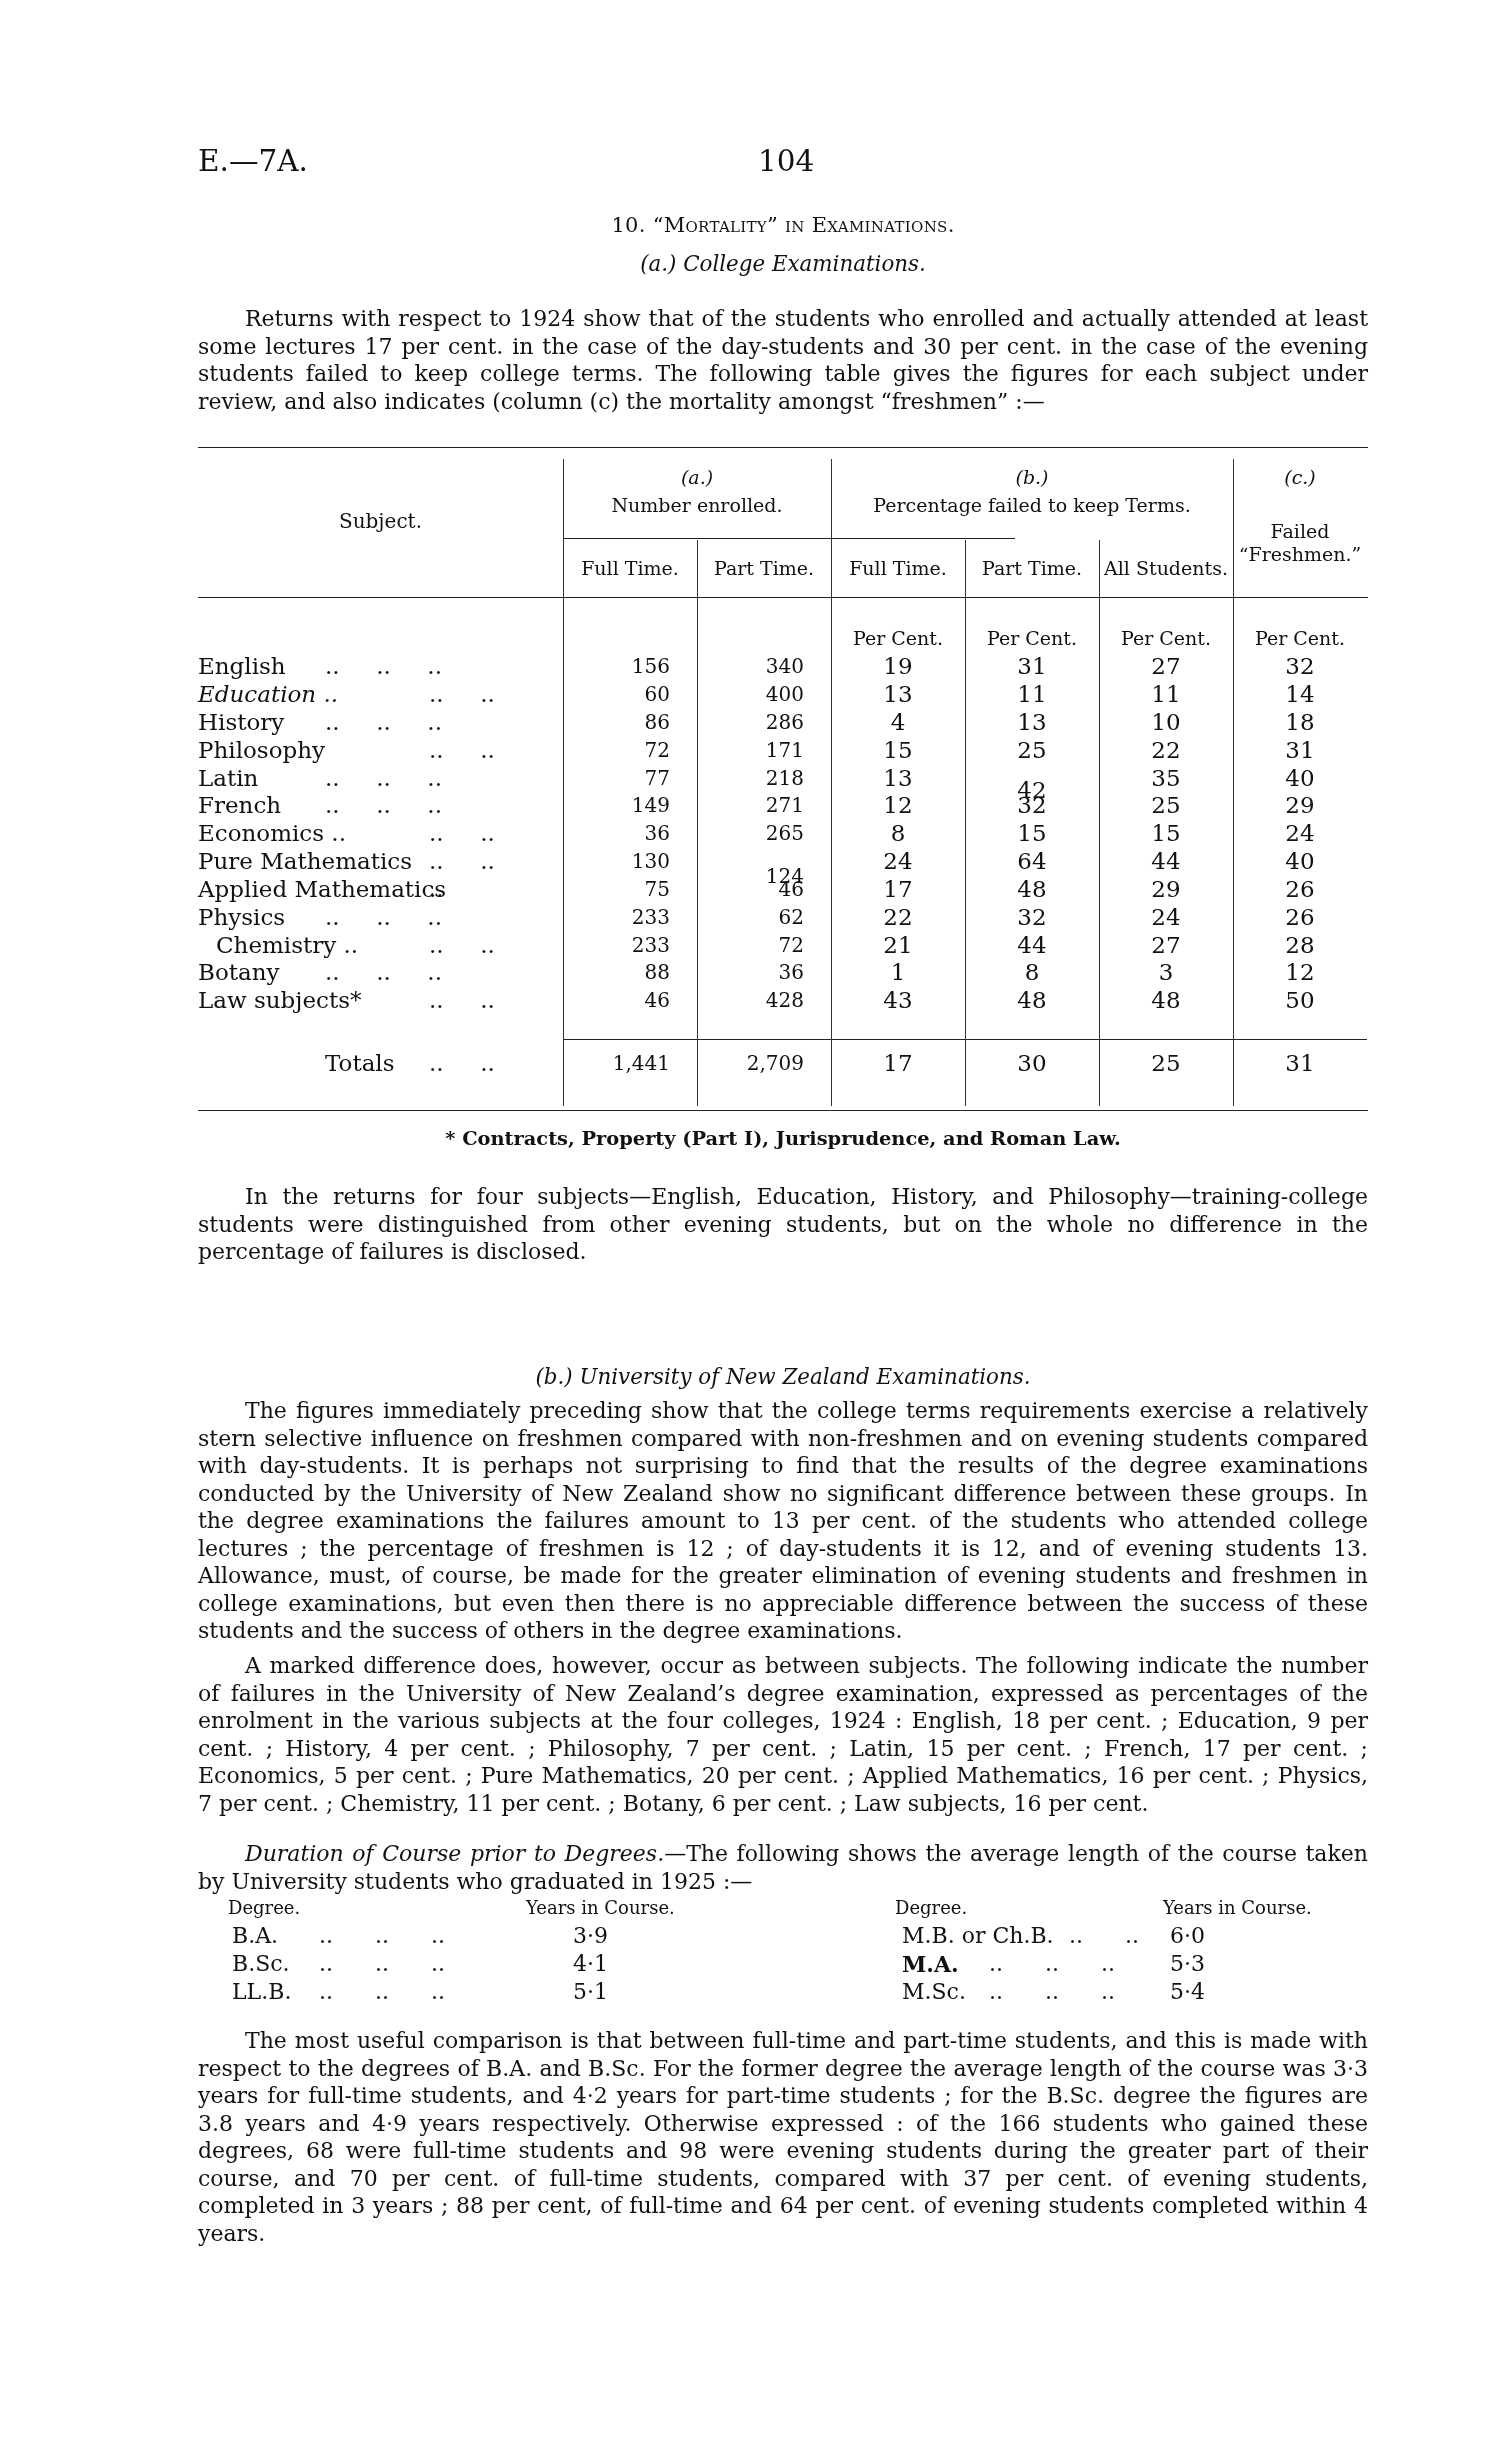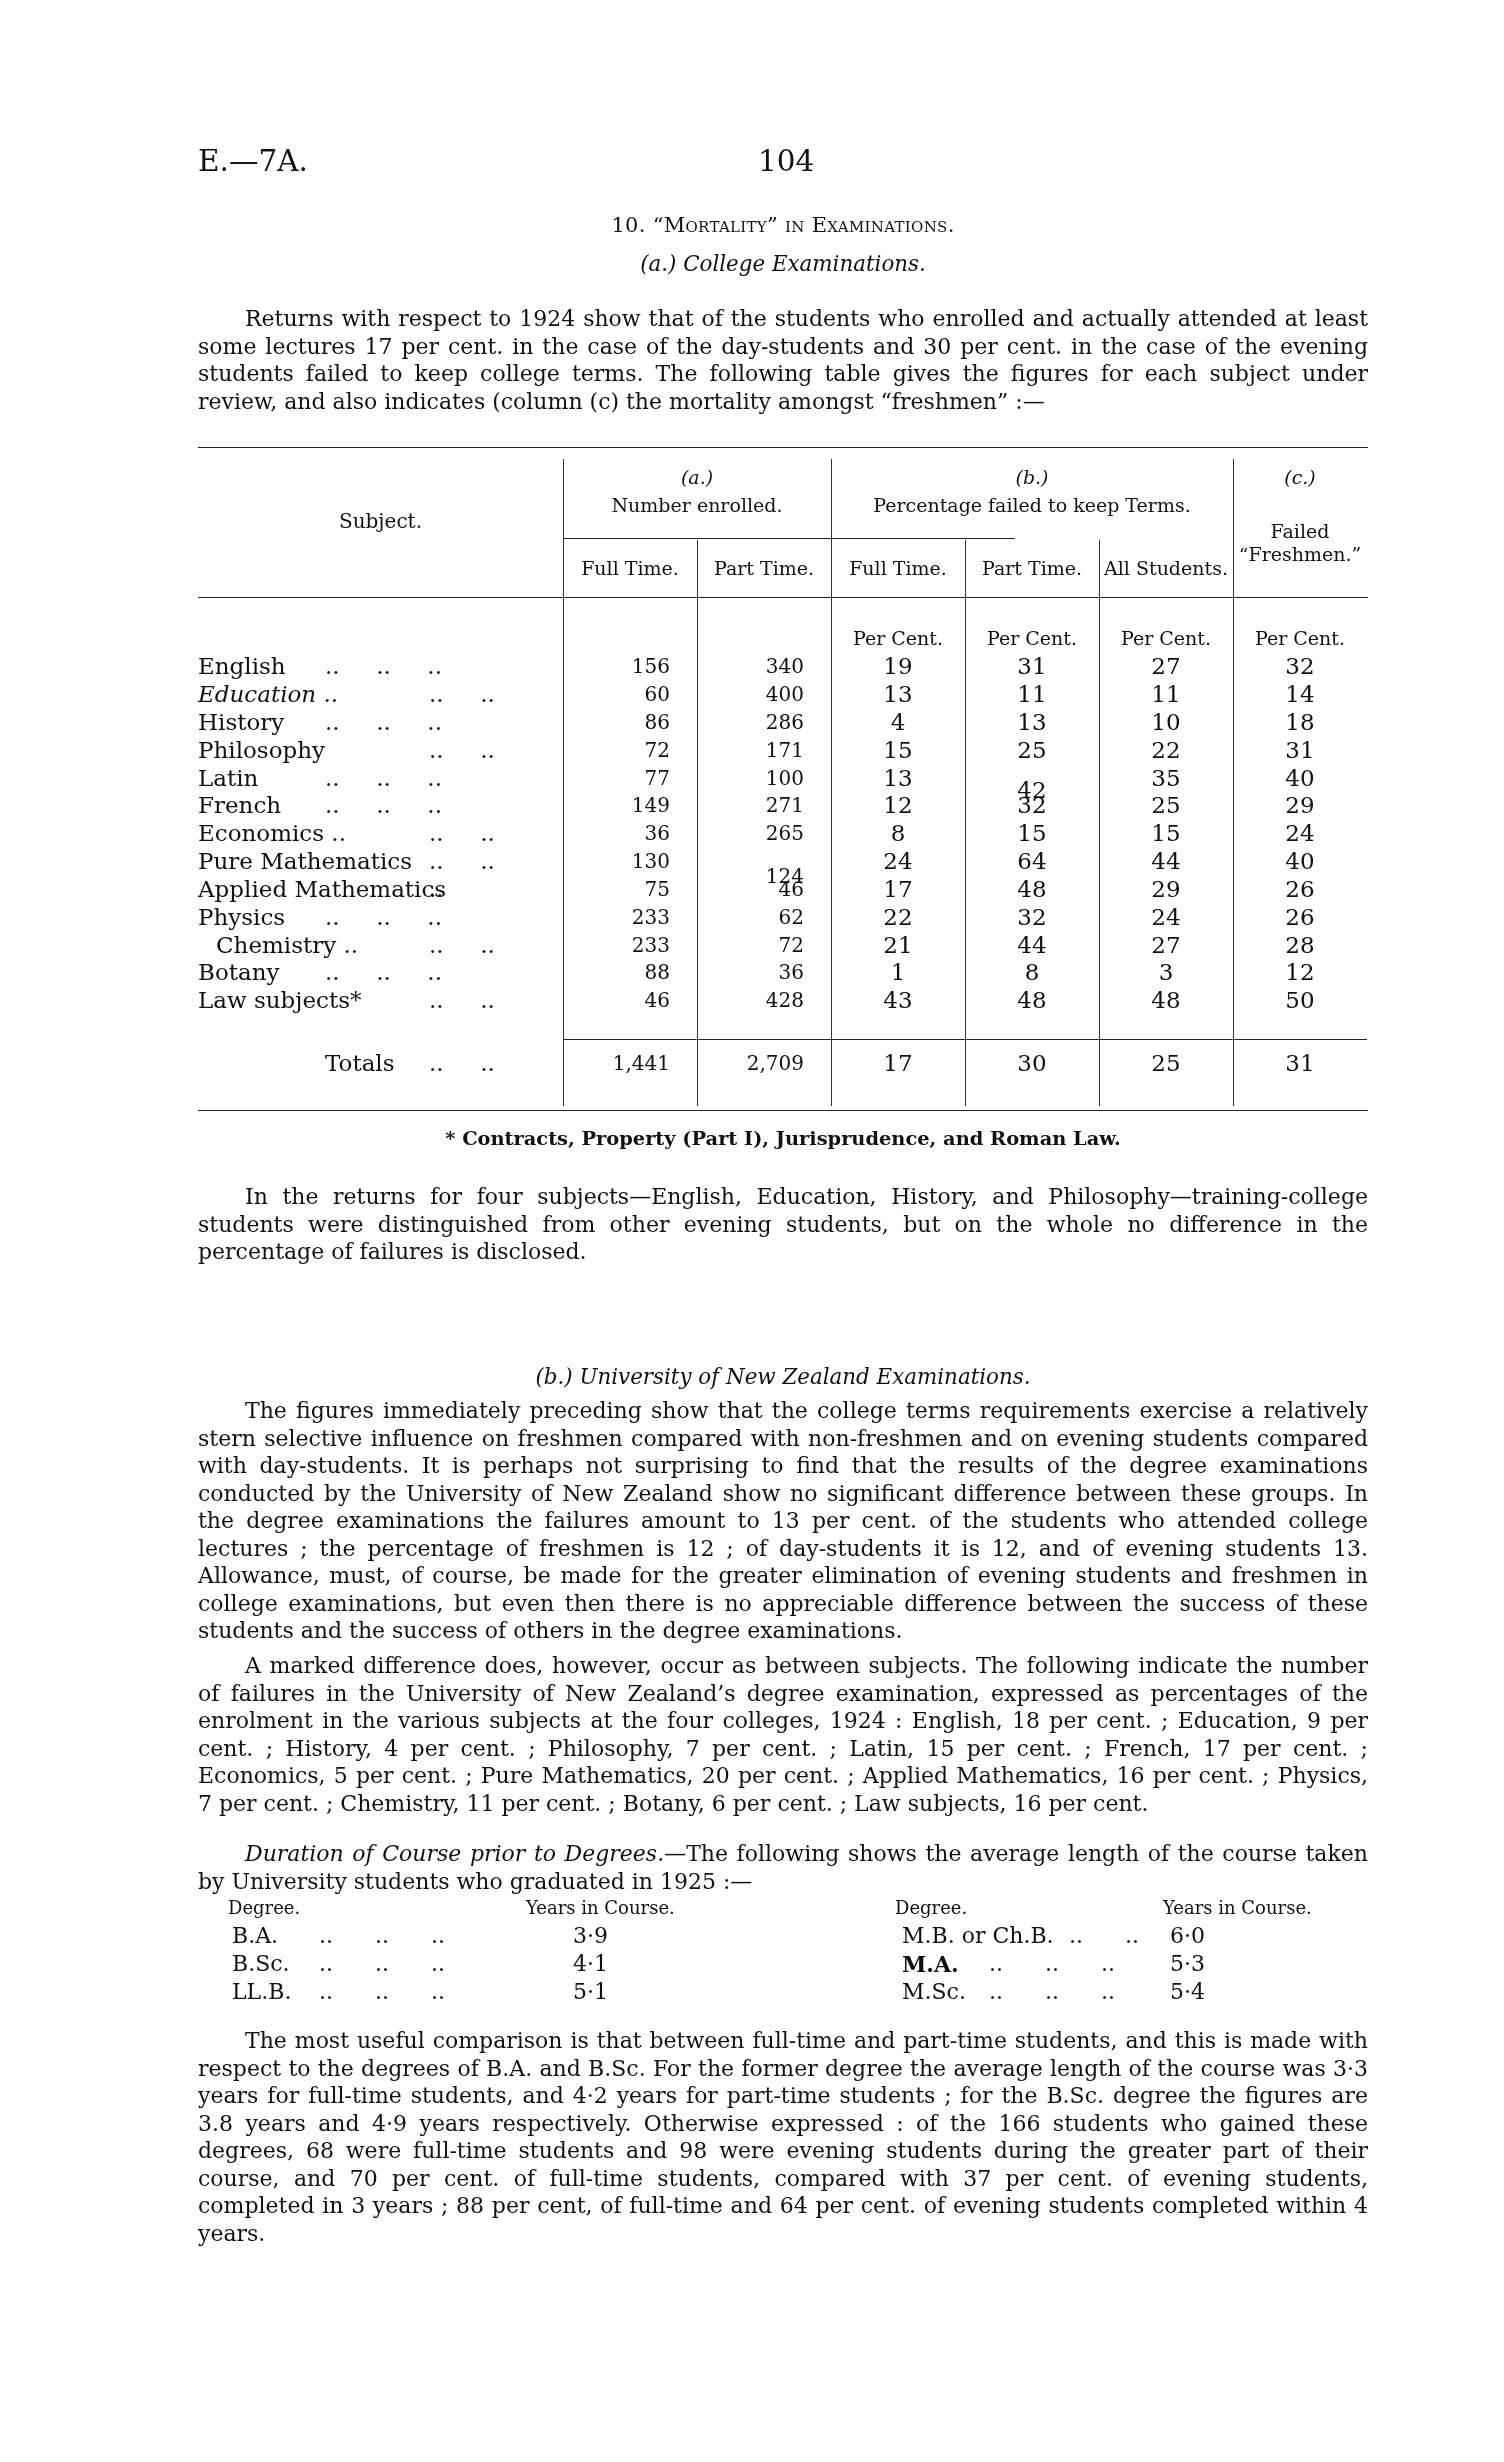--- a/index.html
+++ b/index.html
@@ -119,21 +119,21 @@
           <div class="num" style="left: 499px; top: 290px; width: 107px;">171</div>
           <div class="numc" style="left: 633px; top: 290px; width: 134px;">15</div>
           <div class="numc" style="left: 767px; top: 290px; width: 134px;">25</div>
           <div class="numc" style="left: 901px; top: 290px; width: 134px;">22</div>
           <div class="numc" style="left: 1035px; top: 290px; width: 134px;">31</div>
         </div>
         <div>
           <div class="rowtxt" style="left: 0px; top: 318px;">Latin</div>
           <div class="dots" style="white-space: pre; left: 127px; top: 318px;">..     ..     ..</div>
           <div class="num" style="left: 365px; top: 318px; width: 107px;">77</div>
-          <div class="num" style="left: 499px; top: 318px; width: 107px;">100</div>
+          <div class="num" style="left: 499px; top: 318px; width: 107px;">218</div>
           <div class="numc" style="left: 633px; top: 318px; width: 134px;">13</div>
           <div class="numc" style="left: 767px; top: 318px; width: 134px; margin-top: 12px;">42</div>
           <div class="numc" style="left: 901px; top: 318px; width: 134px;">35</div>
           <div class="numc" style="left: 1035px; top: 318px; width: 134px;">40</div>
         </div>
         <div>
           <div class="rowtxt" style="left: 0px; top: 345px;">French</div>
           <div class="dots" style="white-space: pre; left: 127px; top: 345px;">..     ..     ..</div>
           <div class="num" style="left: 365px; top: 345px; width: 107px;">149</div>
           <div class="num" style="left: 499px; top: 345px; width: 107px;">271</div>

